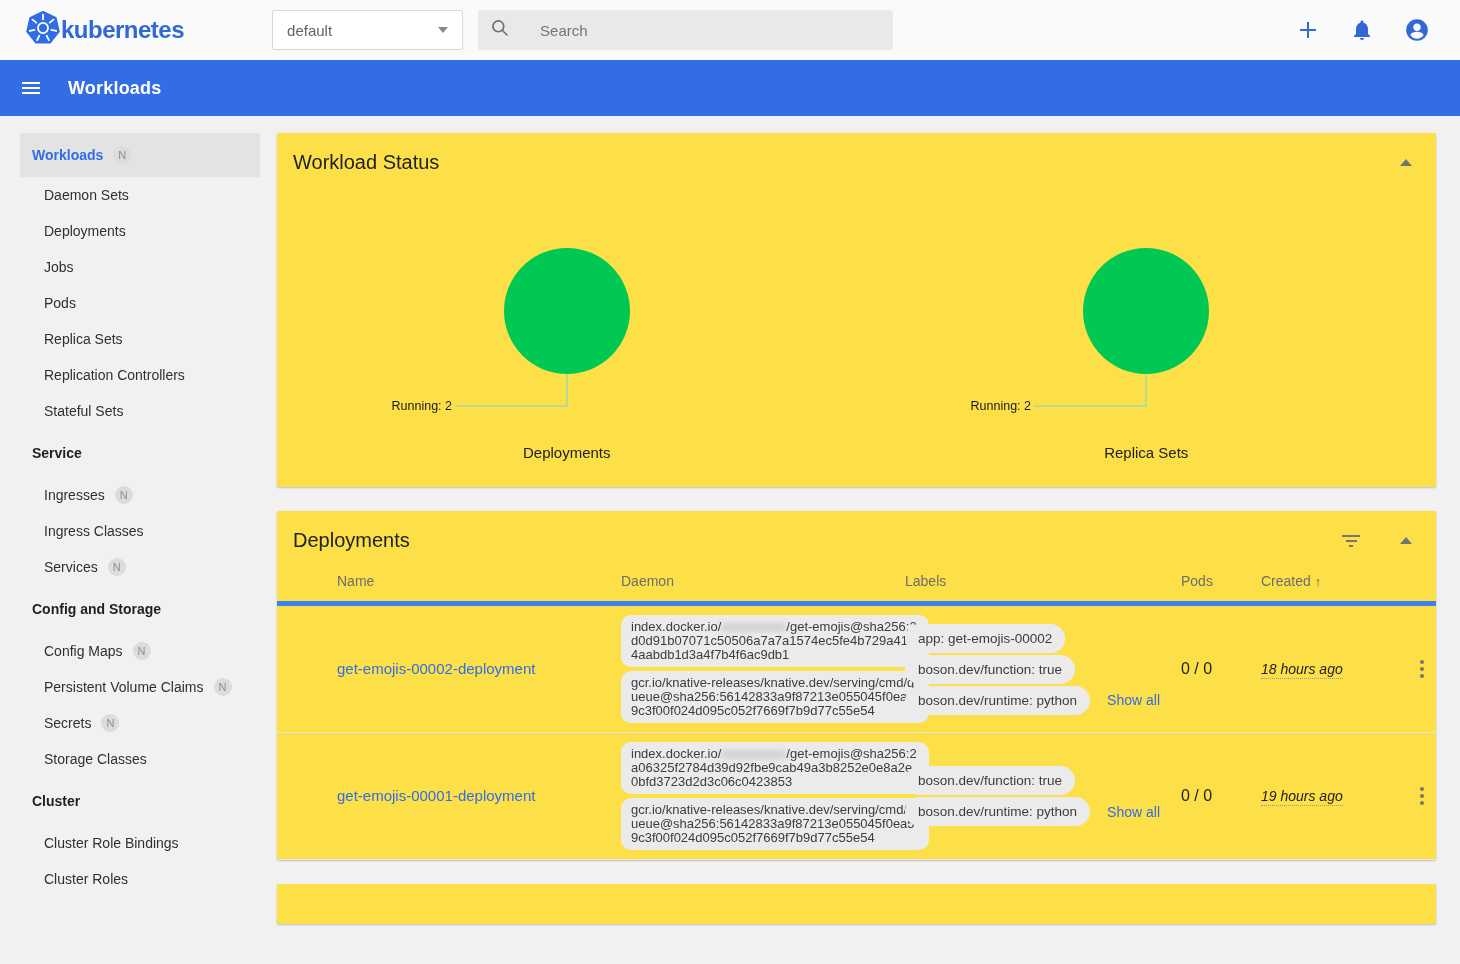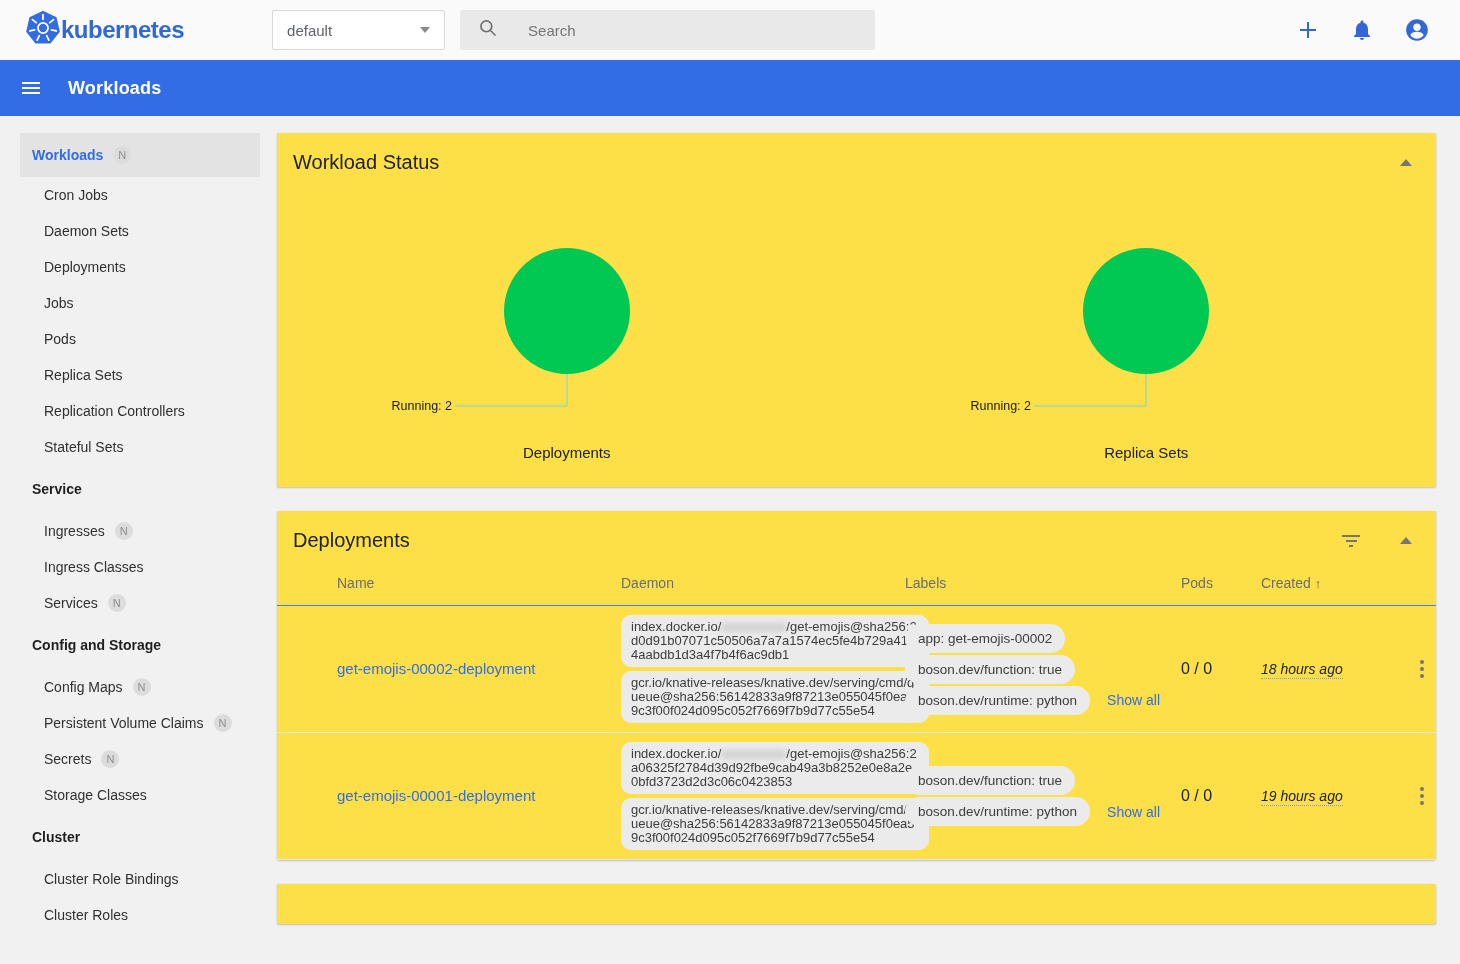--- a/index.html
+++ b/index.html
@@ -7,27 +7,27 @@
   body {
     width:1460px; height:964px; overflow:hidden;
     background:#f1f1f1;
     font-family:"Liberation Sans","DejaVu Sans",sans-serif;
     color:#212121;
   }
   
   .header { height:60px; background:#fafafa; display:flex; align-items:center; }
   .brand { display:flex; align-items:center; margin-left:25px; cursor:pointer; }
   .brand-name { color:#3267d6; font-size:24px; font-weight:bold; letter-spacing:-0.5px; }
-  .ns-select { margin-left:88px; width:173px; height:40px; background:#fff;
+  .ns-select { margin-left:88px; width:191px; height:40px; background:#fff;
     border:1px solid #d9d9d9; border-radius:2px; display:flex; align-items:center;
     justify-content:space-between; padding:0 14px; color:#5f6368; font-size:15px; cursor:pointer; }
   .caret-down { width:0; height:0; border-left:5px solid transparent;
     border-right:5px solid transparent; border-top:6px solid #8a8a8a; }
   .search-box { margin-left:15px; width:415px; height:40px; background:#e9e9e9;
-    border-radius:2px; display:flex; align-items:center; padding:0 18px; }
+    border-radius:2px; display:flex; align-items:center; padding:0 12px; }
   .search-box svg { margin-right:28px; flex-shrink:0; }
   .search-box input { border:0; background:transparent; outline:none; font-size:15px;
     color:#333; width:100%; font-family:inherit; }
   .search-box input::placeholder { color:#757575; }
   .header-actions { margin-left:auto; margin-right:30px; display:flex; align-items:center; gap:30px; }
   .header-actions .icon-btn { cursor:pointer; display:flex; align-items:center; }
   
   .appbar { height:56px; background:#326de6; display:flex; align-items:center; }
   .hamburger { margin-left:22px; cursor:pointer; }
   .hamburger i { display:block; width:18px; height:2px; background:#fff; margin:3px 0; }
@@ -63,21 +63,21 @@
   .chart svg { display:block; }
   .pie-circle { fill:#00c853; }
   .chart-line { stroke:#a3d9ab; stroke-width:1.5; fill:none; }
   .chart-label { font-size:12.5px; fill:#1b1b1b; }
   .chart-caption { font-size:15px; color:#212121; margin-top:6px; }
   
   .tbl-header, .tbl-row { display:grid;
     grid-template-columns:44px 284px 284px 276px 80px 140px 1fr;
     align-items:center; padding-left:16px; }
   .tbl-header { height:46px; margin-top:8px; color:#6d6d6d; font-size:14px;
-    border-bottom:1px solid #3b82f6; }
+    border-bottom:5px solid #3b82f6; }
   .tbl-header .hcell { cursor:pointer; }
   .sort-arrow { font-size:13px; color:#555; margin-left:4px; }
   .tbl-row { border-bottom:1px solid #e6e6e6; padding-top:5px; padding-bottom:5px; }
   .status-dot { width:14px; height:14px; border-radius:50%; background:#1aa24b; margin-left:3px; }
   .dep-name { color:#326de6; font-size:15px; text-decoration:none; cursor:pointer; }
   .img-chip { width:308px; background:#ebebeb; border-radius:10px; padding:5px 10px;
     font-size:13px; line-height:14px; color:#3c3c3c; word-break:break-all; margin:4px 0; }
   .masked { filter:blur(3px); opacity:.5; }
   .lbl-line { display:flex; align-items:center; margin:2px 0; }
   .lbl-chip { display:inline-block; background:#ebebeb; border-radius:15px; padding:7px 13px;
@@ -160,23 +160,20 @@
 </div>
 
 <div class="layout">
 
   <div class="sidebar">
     <div class="nav-item nav-top active">
       <span>Workloads</span>
       <span class="badge">N</span>
     </div>
     <div class="nav-item">
-        <span>Cron Jobs</span>
-      </div>
-    <div class="nav-item">
         <span>Daemon Sets</span>
       </div>
     <div class="nav-item">
         <span>Deployments</span>
       </div>
     <div class="nav-item">
         <span>Jobs</span>
       </div>
     <div class="nav-item">
         <span>Pods</span>

